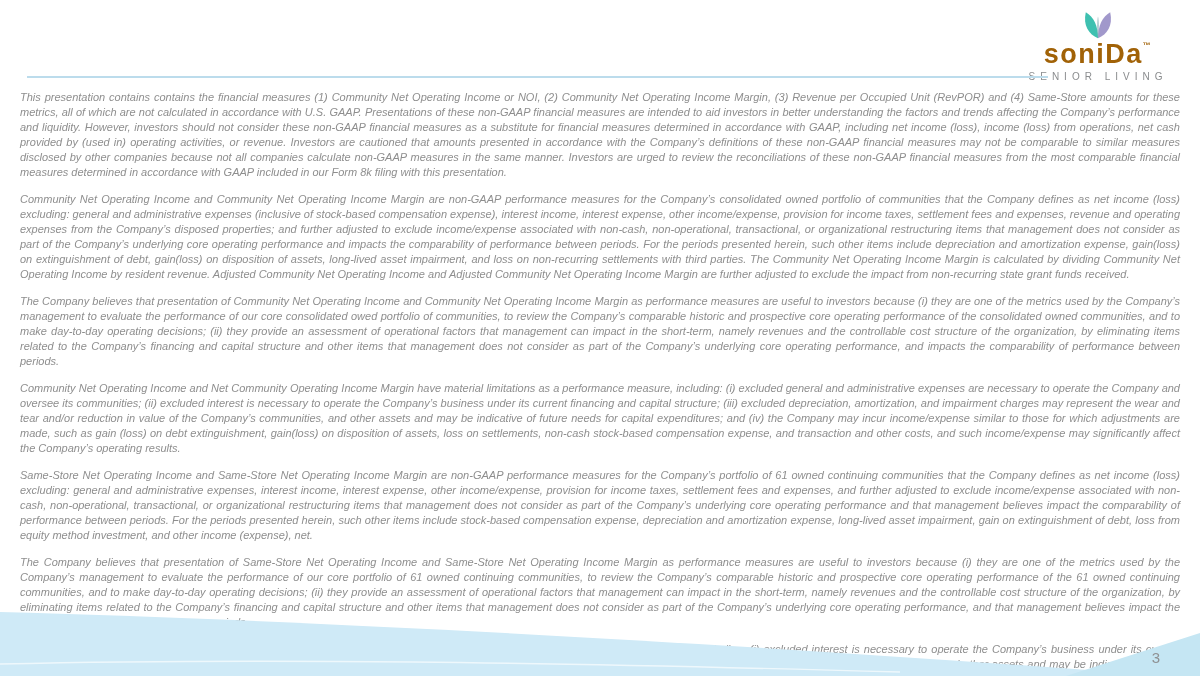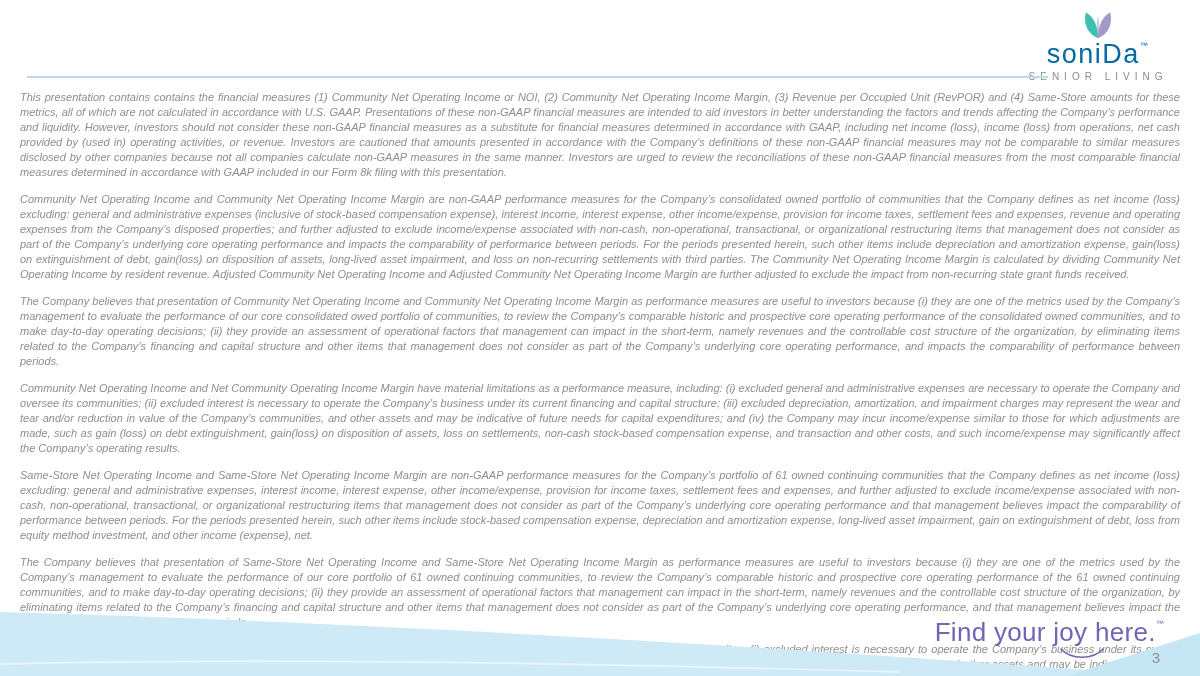--- a/index.html
+++ b/index.html
@@ -15,21 +15,21 @@
     color:#6c63b2;
   }
   .title-rule {
     position:absolute; left:27px; top:76px; width:1021px; height:2px;
     background:#bcdcec;
   }
   
   .logo { position:absolute; right:22px; top:8px; width:160px; text-align:center; }
   .logo-leaf { display:block; margin:0 auto 1px auto; }
   .logo-word {
-    font-size:27px; color:#0369a1; letter-spacing:1.5px; font-weight:400;
+    font-size:27px; color:#a16207; letter-spacing:1.5px; font-weight:700;
     line-height:1; position:relative;
   }
   .logo-word .tm { font-size:8px; vertical-align:top; position:relative; top:1px; }
   .logo-sub {
     margin-top:3px; font-size:10px; letter-spacing:5px; color:#8a8c8e;
     font-weight:400;
   }
   
   .body-copy {
     position:absolute; left:20px; top:90px; width:1160px;
@@ -78,22 +78,16 @@
     <p>The Company believes that presentation of Same-Store Net Operating Income and Same-Store Net Operating Income Margin as performance measures are useful to investors because (i) they are one of the metrics used by the Company’s management to evaluate the performance of our core portfolio of 61 owned continuing communities, to review the Company’s comparable historic and prospective core operating performance of the 61 owned continuing communities, and to make day-to-day operating decisions; (ii) they provide an assessment of operational factors that management can impact in the short-term, namely revenues and the controllable cost structure of the organization, by eliminating items related to the Company’s financing and capital structure and other items that management does not consider as part of the Company’s underlying core operating performance, and that management believes impact the comparability of performance between periods.</p>
     <p>Same-Store Net Operating Income and Same-Store Net Operating Income Margin have material limitations as a performance measure, including: (i) excluded interest is necessary to operate the Company’s business under its current financing and capital structure; (ii) excluded depreciation, amortization and impairment charges may represent the wear and tear and/or reduction in value of the Company’s communities, and other assets and may be indicative of future needs for capital expenditures; and (iii) the Company may incur income/expense similar to those for which adjustments are made, such as gain(loss) on sale of assets, gain(loss) debt extinguishment, loss on equity method investment, non-cash stock-based compensation expense, and transaction and other costs, and such income/expense may significantly affect the Company’s operating results.</p>
   </main>
 
   <svg class="wave-svg" viewBox="0 0 1200 70" preserveAspectRatio="none">
     <path d="M0,6 C300,14 720,36 1168,70 L0,70 Z" fill="#cfeaf7"></path>
     <path d="M0,58 C260,52 540,56 900,66" fill="none" stroke="#ffffff" stroke-width="1.4" stroke-opacity="0.65"></path>
     <path d="M1200,27 L1200,70 L1066,70 Z" fill="#c5e6f3"></path>
   </svg>
 
-  <div class="tagline">
-    <span>Find your joy here.</span><span class="tm">™</span>
-    <svg class="smile-svg" width="46" height="14" viewBox="0 0 46 14">
-      <path d="M2,2 C12,13 34,13 44,2" fill="none" stroke="#6f66b6" stroke-width="1.6" stroke-linecap="round"></path>
-    </svg>
-  </div>
 
   <div class="page-number">3</div>
 
 </div>
 
 </body></html>

